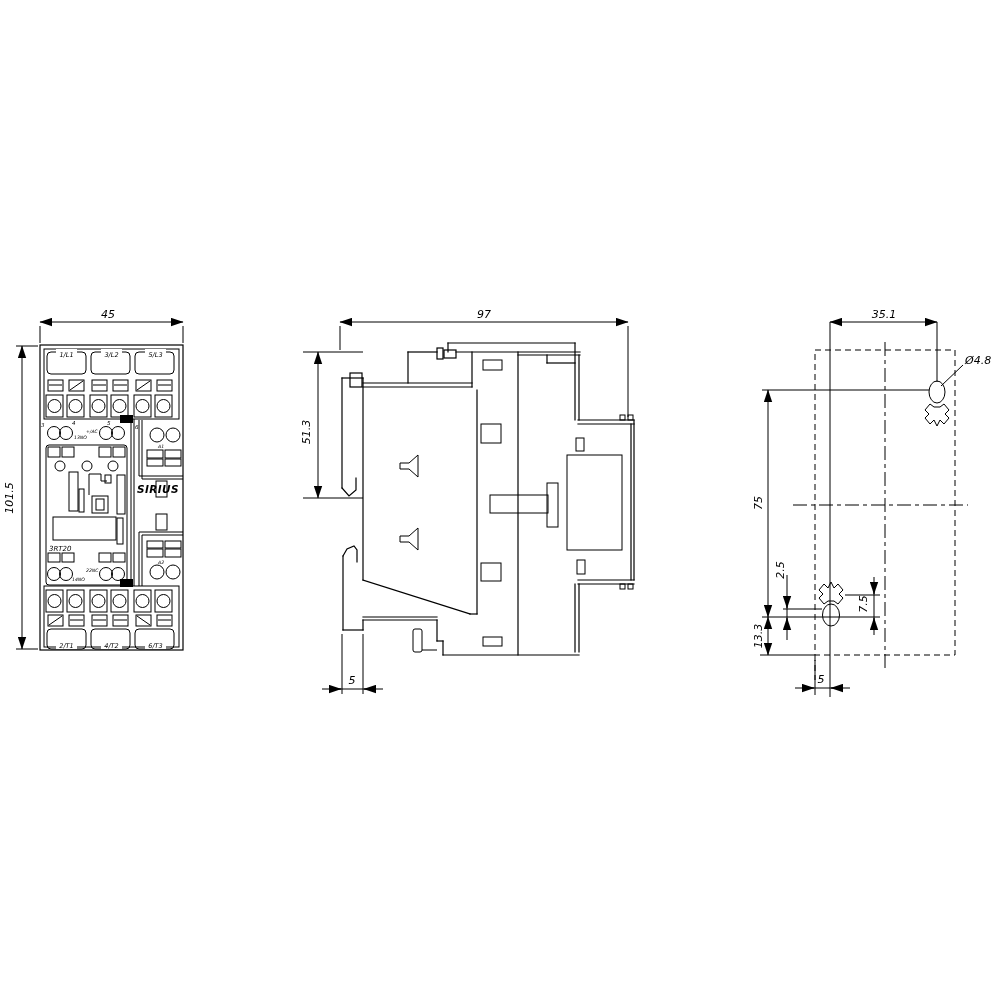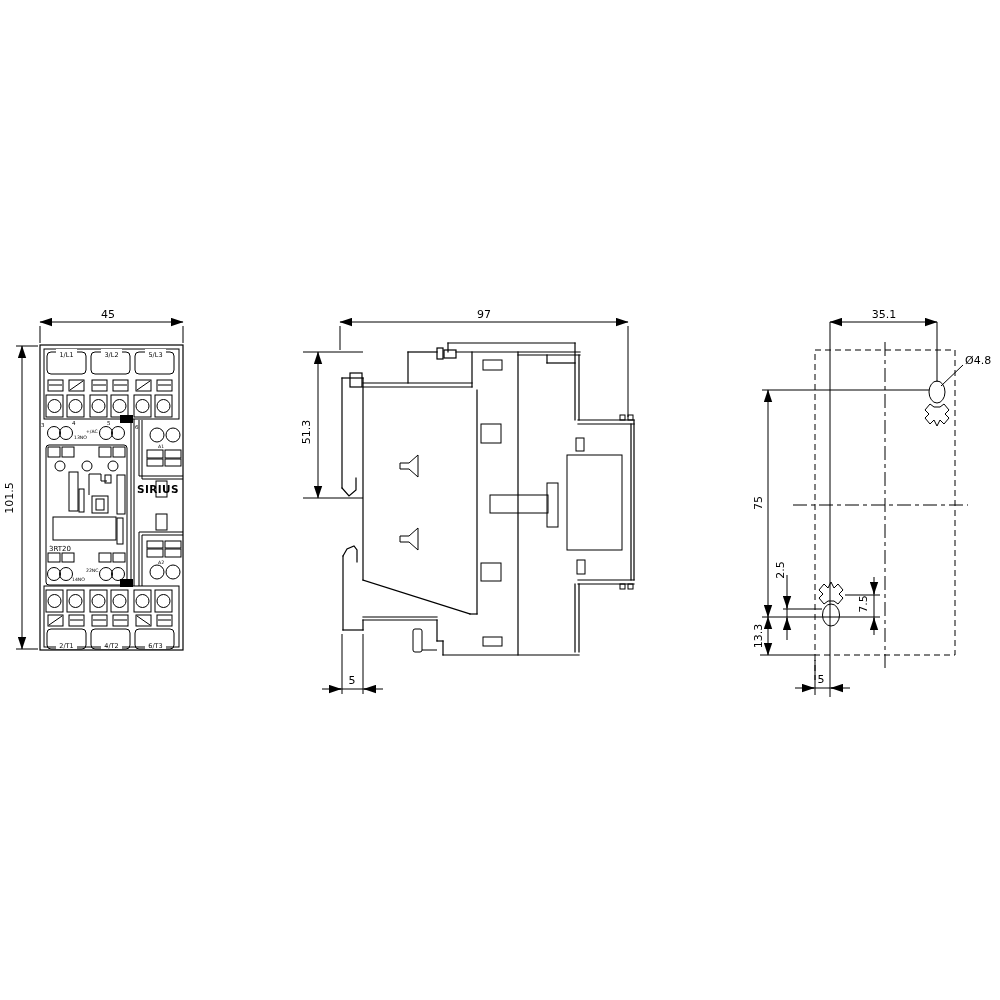--- a/index.html
+++ b/index.html
@@ -1,17 +1,17 @@
 <!DOCTYPE html>
 <html><head>
 <meta charset="utf-8">
 <style>
   html,body{margin:0;padding:0;background:#fff;}
   .canvas{position:relative;width:1000px;height:1000px;background:#ffffff;overflow:hidden;
-          font-family:"DejaVu Sans",sans-serif;}
+          font-family:"DejaVu Sans",sans-serif;font-style:italic;}
   svg{position:absolute;left:0;top:0;}
   .ln{stroke:#000;fill:none;stroke-width:1.2;stroke-linejoin:miter;stroke-linecap:square;}
   .thin{stroke:#000;fill:none;stroke-width:1;}
   .dim{stroke:#000;fill:none;stroke-width:1;}
   .dash{stroke:#000;fill:none;stroke-width:1;stroke-dasharray:6 4;}
   .cline{stroke:#000;fill:none;stroke-width:1;stroke-dasharray:14 4 4 4;}
   .blk{fill:#000;stroke:none;}
   text{fill:#000;stroke:none;font-family:"DejaVu Sans",sans-serif;}
   .dimtxt{font-size:11px;}
   .lbl{font-size:6.5px;}

